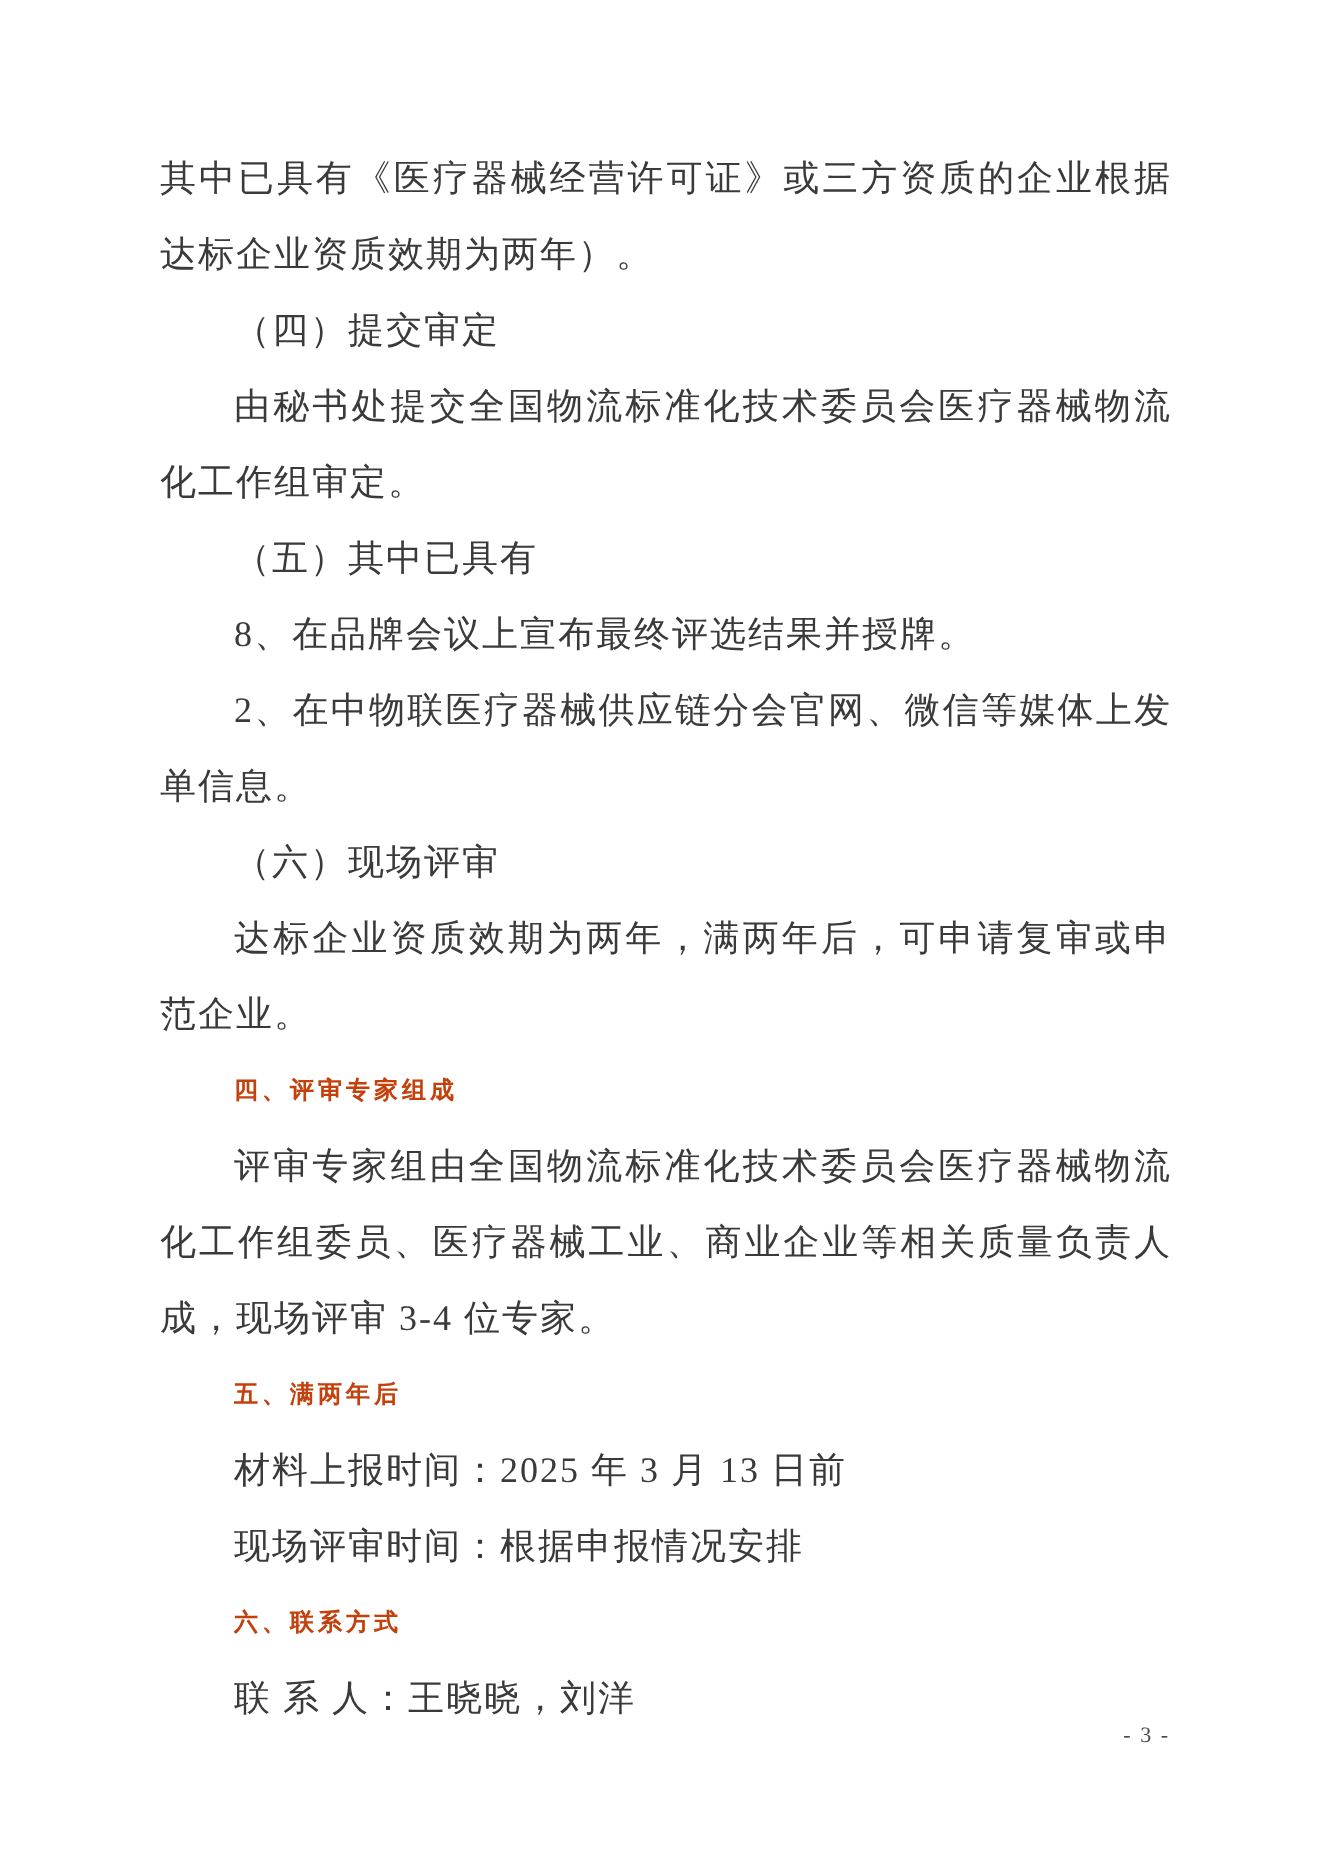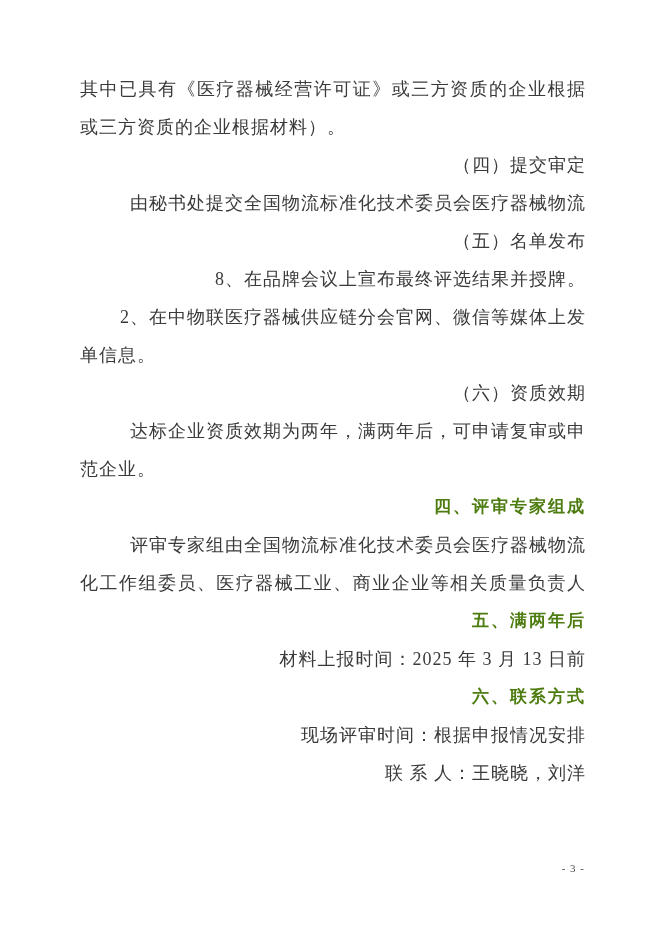--- a/index.html
+++ b/index.html
@@ -31,58 +31,59 @@
     color: #3a3a3a;
   }
   .line.fill {
     white-space: normal;
     text-align: justify;
     text-align-last: justify;
     overflow: hidden;
   }
   .line.indent {
     text-indent: 37px;
-    text-align: right;
   }
   .line.heading {
     font-family: "Liberation Sans", "DejaVu Sans", sans-serif;
     font-weight: bold;
-    font-size: 17px;
+    font-size: 12px;
     letter-spacing: 2px;
-    color: #4d7c0f;
+    color: #c2410c;
   }
   .page-number {
     position: absolute;
     right: 77px;
     top: 862px;
     font-size: 11px;
     letter-spacing: 1px;
     color: #4a4a4a;
     font-family: "Liberation Serif", "DejaVu Serif", serif;
   }
 </style>
 </head>
 <body>
 
 <div class="page">
   <div class="content">
     <div class="line fill">其中已具有《医疗器械经营许可证》或三方资质的企业根据材料</div>
-    <div class="line">或三方资质的企业根据材料）。</div>
+    <div class="line">达标企业资质效期为两年）。</div>
     <div class="line indent">（四）提交审定</div>
     <div class="line indent fill">由秘书处提交全国物流标准化技术委员会医疗器械物流标准</div>
-    <div class="line indent">（五）名单发布</div>
+    <div class="line">化工作组审定。</div>
+    <div class="line indent">（五）其中已具有</div>
     <div class="line indent">8、在品牌会议上宣布最终评选结果并授牌。</div>
     <div class="line indent fill">2、在中物联医疗器械供应链分会官网、微信等媒体上发布名</div>
     <div class="line">单信息。</div>
-    <div class="line indent">（六）资质效期</div>
+    <div class="line indent">（六）现场评审</div>
     <div class="line indent fill">达标企业资质效期为两年，满两年后，可申请复审或申报示</div>
     <div class="line">范企业。</div>
     <div class="line indent heading">四、评审专家组成</div>
     <div class="line indent fill">评审专家组由全国物流标准化技术委员会医疗器械物流标准</div>
     <div class="line fill">化工作组委员、医疗器械工业、商业企业等相关质量负责人员构</div>
+    <div class="line">成，现场评审 3-4 位专家。</div>
     <div class="line indent heading">五、满两年后</div>
     <div class="line indent">材料上报时间：2025 年 3 月 13 日前</div>
+    <div class="line indent">现场评审时间：根据申报情况安排</div>
     <div class="line indent heading">六、联系方式</div>
-    <div class="line indent">现场评审时间：根据申报情况安排</div>
     <div class="line indent">联 系 人：王晓晓，刘洋</div>
   </div>
   <div class="page-number">- 3 -</div>
 </div>
 
 </body></html>

